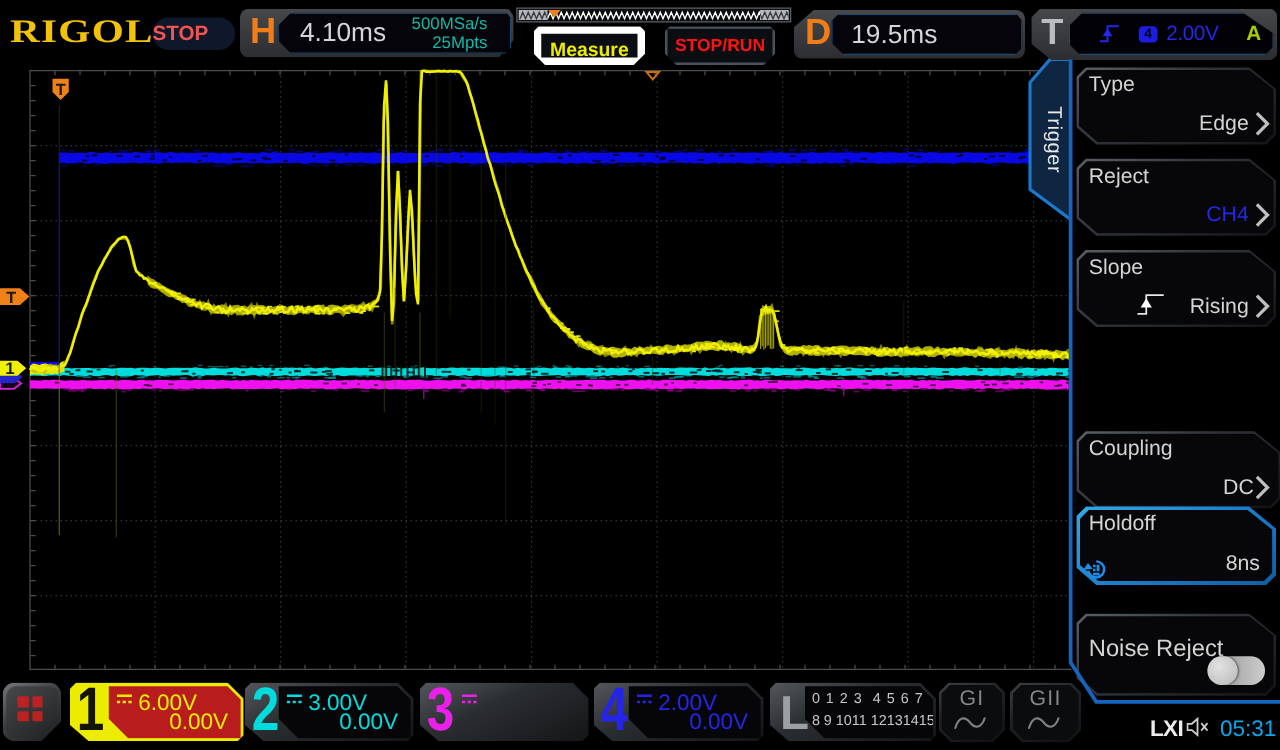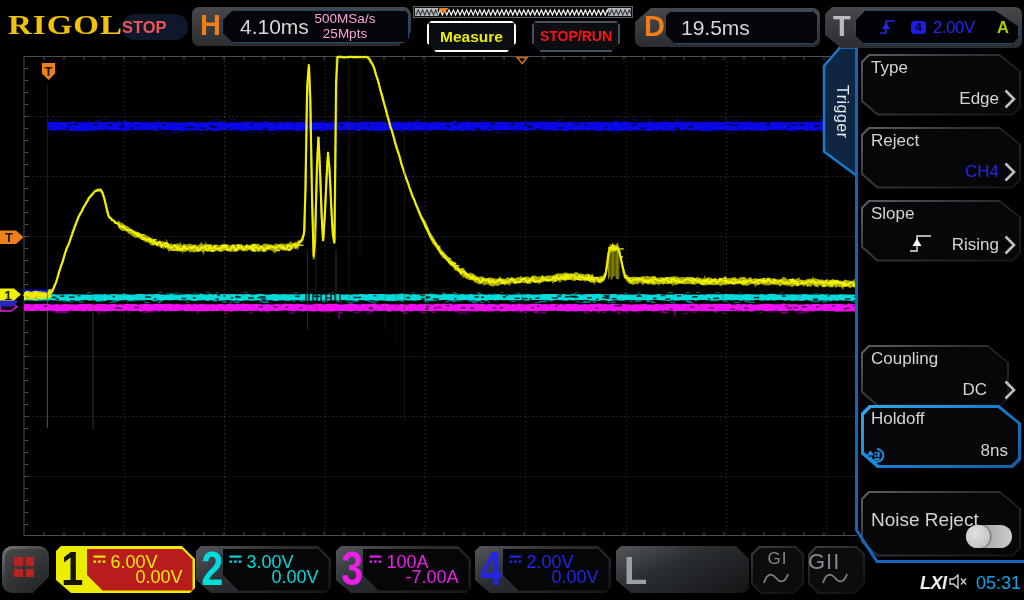--- a/index.html
+++ b/index.html
@@ -760,38 +760,38 @@
 </svg>
 <div class="abs" style="left:831px;top:85px;width:20px;height:80px;color:#e8e8e8;font-size:16px;writing-mode:vertical-rl;letter-spacing:0.5px">Trigger</div>
 
 <div class="abs" style="left:8px;top:11px;font-family:'Liberation Serif',serif;font-weight:bold;font-size:33px;color:#f2c20a;letter-spacing:1px;transform:scaleY(0.8);transform-origin:top left">RIGOL</div>
 <div class="abs" style="left:122px;top:14px;width:66px;height:26px;border-radius:13px;background:#0f172a;text-align:left;line-height:26px;font-size:16.5px;font-weight:bold;color:#f05555">STOP</div>
 
 <div class="abs" style="left:192px;top:7px;width:219px;height:39px;background:linear-gradient(180deg,#47484b,#2c2d30);border-radius:7px;clip-path:polygon(0 0,calc(100% - 4px) 0,100% 6px,100% calc(100% - 14px),calc(100% - 12px) 100%,0 100%)"></div>
 <div class="abs" style="left:200px;top:9px;font-size:29px;font-weight:bold;color:#f07d18">H</div>
 <div class="abs" style="left:222px;top:10px;width:187px;height:33px;background:#04040a;border:1px solid #1b4d72;box-sizing:border-box;clip-path:polygon(11px 0,calc(100% - 4px) 0,100% 5px,100% calc(100% - 5px),calc(100% - 5px) 100%,11px 100%,0 calc(100% - 11px),0 11px)"></div>
 <div class="abs" style="left:240px;top:15px;font-size:21px;color:#d6d6d6">4.10ms</div>
-<div class="abs" style="left:300px;top:11px;width:90px;text-align:center;font-size:13.5px;color:#f9a8d4;line-height:15px">500MSa/s<br>25Mpts</div>
+<div class="abs" style="left:300px;top:11px;width:90px;text-align:right;font-size:13.5px;color:#14b8a6;line-height:15px">500MSa/s<br>25Mpts</div>
 <svg class="abs" style="left:0;top:0" width="660" height="24" viewBox="0 0 660 24">
 <defs>
       <clipPath id="mmid">
         <rect x="437" y="6" width="172" height="12"></rect>
       </clipPath>
 <clipPath id="mcaps">
         <path d="M415,8 h23 v8 h-23 Z M608,8 h23 v8 h-23 Z"></path>
       </clipPath>
     </defs>
 <rect x="413.5" y="6.5" width="219" height="11" fill="#0b0d10" stroke="#5d6065" stroke-width="1"></rect>
 <rect x="415" y="8" width="23" height="8" fill="#b4b8bc"></rect>
 <rect x="608" y="8" width="23" height="8" fill="#b4b8bc"></rect>
 <polyline points="416,15.0 418.2,9.8 420.4,15.0 422.6,9.8 424.8,15.0 427.0,9.8 429.2,15.0 431.4,9.8 433.6,15.0 435.8,9.8 438.0,15.0 440.2,9.8 442.4,15.0 444.6,9.8 446.8,15.0 449.0,9.8 451.2,15.0 453.4,9.8 455.6,15.0 457.8,9.8 460.0,15.0 462.2,9.8 464.4,15.0 466.6,9.8 468.8,15.0 471.0,9.8 473.2,15.0 475.4,9.8 477.6,15.0 479.8,9.8 482.0,15.0 484.2,9.8 486.4,15.0 488.6,9.8 490.8,15.0 493.0,9.8 495.2,15.0 497.4,9.8 499.6,15.0 501.8,9.8 504.0,15.0 506.2,9.8 508.4,15.0 510.6,9.8 512.8,15.0 515.0,9.8 517.2,15.0 519.4,9.8 521.6,15.0 523.8,9.8 526.0,15.0 528.2,9.8 530.4,15.0 532.6,9.8 534.8,15.0 537.0,9.8 539.2,15.0 541.4,9.8 543.6,15.0 545.8,9.8 548.0,15.0 550.2,9.8 552.4,15.0 554.6,9.8 556.8,15.0 559.0,9.8 561.2,15.0 563.4,9.8 565.6,15.0 567.8,9.8 570.0,15.0 572.2,9.8 574.4,15.0 576.6,9.8 578.8,15.0 581.0,9.8 583.2,15.0 585.4,9.8 587.6,15.0 589.8,9.8 592.0,15.0 594.2,9.8 596.4,15.0 598.6,9.8 600.8,15.0 603.0,9.8 605.2,15.0 607.4,9.8 609.6,15.0 611.8,9.8 614.0,15.0 616.2,9.8 618.4,15.0 620.6,9.8 622.8,15.0 625.0,9.8 627.2,15.0 629.4,9.8 631.6,15.0" fill="none" stroke="#ffffff" stroke-width="1.1" clip-path="url(#mmid)"></polyline>
 <polyline points="416,15.0 418.2,9.8 420.4,15.0 422.6,9.8 424.8,15.0 427.0,9.8 429.2,15.0 431.4,9.8 433.6,15.0 435.8,9.8 438.0,15.0 440.2,9.8 442.4,15.0 444.6,9.8 446.8,15.0 449.0,9.8 451.2,15.0 453.4,9.8 455.6,15.0 457.8,9.8 460.0,15.0 462.2,9.8 464.4,15.0 466.6,9.8 468.8,15.0 471.0,9.8 473.2,15.0 475.4,9.8 477.6,15.0 479.8,9.8 482.0,15.0 484.2,9.8 486.4,15.0 488.6,9.8 490.8,15.0 493.0,9.8 495.2,15.0 497.4,9.8 499.6,15.0 501.8,9.8 504.0,15.0 506.2,9.8 508.4,15.0 510.6,9.8 512.8,15.0 515.0,9.8 517.2,15.0 519.4,9.8 521.6,15.0 523.8,9.8 526.0,15.0 528.2,9.8 530.4,15.0 532.6,9.8 534.8,15.0 537.0,9.8 539.2,15.0 541.4,9.8 543.6,15.0 545.8,9.8 548.0,15.0 550.2,9.8 552.4,15.0 554.6,9.8 556.8,15.0 559.0,9.8 561.2,15.0 563.4,9.8 565.6,15.0 567.8,9.8 570.0,15.0 572.2,9.8 574.4,15.0 576.6,9.8 578.8,15.0 581.0,9.8 583.2,15.0 585.4,9.8 587.6,15.0 589.8,9.8 592.0,15.0 594.2,9.8 596.4,15.0 598.6,9.8 600.8,15.0 603.0,9.8 605.2,15.0 607.4,9.8 609.6,15.0 611.8,9.8 614.0,15.0 616.2,9.8 618.4,15.0 620.6,9.8 622.8,15.0 625.0,9.8 627.2,15.0 629.4,9.8 631.6,15.0" fill="none" stroke="#3a3d40" stroke-width="1.1" clip-path="url(#mcaps)"></polyline>
 <polygon points="438.5,8 448.5,8 443.5,14" fill="#f08018"></polygon>
 </svg>
-<div class="abs" style="left:427px;top:21px;width:89px;height:31px;background:#0a0d12;border:2px solid #ffffff;box-sizing:border-box;clip-path:polygon(0 4px,4px 0,calc(100% - 4px) 0,100% 4px,100% calc(100% - 9px),calc(100% - 9px) 100%,9px 100%,0 calc(100% - 9px));text-align:center;line-height:27px;font-size:15.5px;font-weight:bold;color:#ecec00">Measure</div>
+<div class="abs" style="left:427px;top:21px;width:89px;height:31px;background:#0a0d12;border:6px solid #ffffff;box-sizing:border-box;clip-path:polygon(0 4px,4px 0,calc(100% - 4px) 0,100% 4px,100% calc(100% - 9px),calc(100% - 9px) 100%,9px 100%,0 calc(100% - 9px));text-align:center;line-height:27px;font-size:15.5px;font-weight:bold;color:#ecec00">Measure</div>
 <div class="abs" style="left:532px;top:21px;width:88px;height:31px;background:#0a0d12;border:2px solid #49525c;box-sizing:border-box;clip-path:polygon(0 4px,4px 0,calc(100% - 4px) 0,100% 4px,100% calc(100% - 9px),calc(100% - 9px) 100%,9px 100%,0 calc(100% - 9px));text-align:center;line-height:27px;font-size:14px;font-weight:bold;color:#ff1212">STOP/RUN</div>
 
 <div class="abs" style="left:635px;top:8px;width:185px;height:39px;background:linear-gradient(180deg,#47484b,#2c2d30);border-radius:7px;clip-path:polygon(16px 0,100% 0,100% 100%,0 100%,0 14px)"></div>
 <div class="abs" style="left:644px;top:10px;font-size:29px;font-weight:bold;color:#f07d18">D</div>
 <div class="abs" style="left:665px;top:11px;width:153px;height:33px;background:#04040a;border:1px solid #1b4d72;box-sizing:border-box;clip-path:polygon(6px 0,calc(100% - 5px) 0,100% 6px,100% calc(100% - 6px),calc(100% - 6px) 100%,10px 100%,0 calc(100% - 10px),0 6px)"></div>
 <div class="abs" style="left:681px;top:16px;font-size:21px;color:#d6d6d6">19.5ms</div>
 
 <div class="abs" style="left:825px;top:7px;width:197px;height:41px;background:linear-gradient(180deg,#47484b,#2c2d30);border-radius:7px;clip-path:polygon(7px 0,100% 0,100% 100%,16px 100%,0 calc(100% - 13px),0 7px)"></div>
 <div class="abs" style="left:833px;top:10px;font-size:29px;font-weight:bold;color:#b9bcc0">T</div>
 <div class="abs" style="left:855px;top:10px;width:164px;height:34px;background:#020206;border:1px solid #1b4d72;box-sizing:border-box;clip-path:polygon(0 11px,11px 0,calc(100% - 25px) 0,100% 17px,100% calc(100% - 7px),calc(100% - 7px) 100%,9px 100%,0 calc(100% - 9px))"></div>
@@ -827,58 +827,58 @@
 <div class="abs" style="left:24px;top:3px;font-size:18px;color:#00dcdc">3.00V</div>
 <div class="abs" style="right:10px;bottom:3px;font-size:18px;color:#00dcdc">0.00V</div>
 </div>
   </div>
 <svg class="abs" style="left:229px;top:555px" width="13" height="9" viewBox="0 0 13 9">
     <path d="M0.5,1.6 H12.5" stroke="#00dcdc" stroke-width="2.1"></path>
     <path d="M0.5,6.6 H12.5" stroke="#00dcdc" stroke-width="2.1" stroke-dasharray="2.6 2"></path>
   </svg>
 <div class="abs" style="left:336px;top:546px;width:135px;height:47px;background:linear-gradient(155deg,#53575c 0%,#2b2e31 40%,#131517 100%);clip-path:polygon(0 5px,5px 0,calc(100% - 13px) 0,100% 13px,100% calc(100% - 5px),calc(100% - 5px) 100%,15px 100%,0 calc(100% - 13px))">
 <div class="abs" style="left:5px;top:-2px;font-size:43px;font-weight:bold;color:#e820e8;line-height:44px;transform:scale(0.92,1.14);transform-origin:4px 8px">3</div>
-<div class="abs" style="right:2.5px;top:2.5px;bottom:2.5px;width:106px;background:#060608;clip-path:polygon(0 0,calc(100% - 11px) 0,100% 11px,100% 100%,16px 100%,0 calc(100% - 16px))">
-<div class="abs" style="left:24px;top:3px;font-size:18px;color:#e820e8">100A</div>
-<div class="abs" style="right:10px;bottom:3px;font-size:18px;color:#e820e8">-7.00A</div>
-</div>
   </div>
 <svg class="abs" style="left:369px;top:555px" width="13" height="9" viewBox="0 0 13 9">
     <path d="M0.5,1.6 H12.5" stroke="#e820e8" stroke-width="2.1"></path>
     <path d="M0.5,6.6 H12.5" stroke="#e820e8" stroke-width="2.1" stroke-dasharray="2.6 2"></path>
   </svg>
 <div class="abs" style="left:475px;top:546px;width:136px;height:47px;background:linear-gradient(155deg,#53575c 0%,#2b2e31 40%,#131517 100%);clip-path:polygon(0 5px,5px 0,calc(100% - 13px) 0,100% 13px,100% calc(100% - 5px),calc(100% - 5px) 100%,15px 100%,0 calc(100% - 13px))">
 <div class="abs" style="left:5px;top:-2px;font-size:43px;font-weight:bold;color:#2525e8;line-height:44px;transform:scale(0.92,1.14);transform-origin:4px 8px">4</div>
 <div class="abs" style="right:2.5px;top:2.5px;bottom:2.5px;width:106px;background:#060608;clip-path:polygon(0 0,calc(100% - 11px) 0,100% 11px,100% 100%,16px 100%,0 calc(100% - 16px))">
 <div class="abs" style="left:24px;top:3px;font-size:18px;color:#2525e8">2.00V</div>
 <div class="abs" style="right:10px;bottom:3px;font-size:18px;color:#2525e8">0.00V</div>
 </div>
   </div>
 <svg class="abs" style="left:509px;top:555px" width="13" height="9" viewBox="0 0 13 9">
     <path d="M0.5,1.6 H12.5" stroke="#2525e8" stroke-width="2.1"></path>
     <path d="M0.5,6.6 H12.5" stroke="#2525e8" stroke-width="2.1" stroke-dasharray="2.6 2"></path>
   </svg>
 <div class="abs" style="left:616px;top:546px;width:133px;height:47px;background:linear-gradient(155deg,#53575c 0%,#2b2e31 40%,#131517 100%);clip-path:polygon(0 5px,5px 0,calc(100% - 13px) 0,100% 13px,100% calc(100% - 5px),calc(100% - 5px) 100%,15px 100%,0 calc(100% - 13px))">
 <div class="abs" style="left:8px;top:6px;font-size:38px;font-weight:bold;color:#9ca0a5;line-height:38px">L</div>
+<div class="abs" style="right:2.5px;top:2.5px;bottom:2.5px;width:103px;background:#060608;clip-path:polygon(0 0,calc(100% - 11px) 0,100% 11px,100% 100%,16px 100%,0 calc(100% - 16px))">
+<div class="abs" style="left:6px;top:4px;font-size:11.5px;color:#c6c6c6;letter-spacing:0.8px;white-space:nowrap">0 1 2 3&nbsp; 4 5 6 7</div>
+<div class="abs" style="left:6px;top:22px;font-size:11.5px;color:#c6c6c6;letter-spacing:0px;white-space:nowrap">8 9 1011 12131415</div>
+</div>
   </div>
 <div class="abs" style="left:751px;top:546px;width:53px;height:48px;background:linear-gradient(155deg,#3e4247 0%,#212427 40%,#0e1012 100%);clip-path:polygon(0 8px,8px 0,calc(100% - 8px) 0,100% 8px,100% calc(100% - 10px),calc(100% - 10px) 100%,10px 100%,0 calc(100% - 10px))">
 <div class="abs" style="left:2px;top:2px;right:2px;bottom:2px;background:#0a0c0e;clip-path:polygon(0 7px,7px 0,calc(100% - 7px) 0,100% 7px,100% calc(100% - 9px),calc(100% - 9px) 100%,9px 100%,0 calc(100% - 9px))"></div>
 <div class="abs" style="left:0;right:0;top:3px;text-align:center;font-size:17px;color:#84888d;letter-spacing:1px">GI</div>
 </div>
 <svg class="abs" style="left:762.5px;top:572px" width="26" height="13" viewBox="0 0 26 13">
     <path d="M1,11 C4,1 9,1 13,6 C17,11 22,11 25,2" fill="none" stroke="#7e8287" stroke-width="1.7"></path>
   </svg>
 <div class="abs" style="left:808px;top:546px;width:57px;height:48px;background:linear-gradient(155deg,#3e4247 0%,#212427 40%,#0e1012 100%);clip-path:polygon(0 8px,8px 0,calc(100% - 8px) 0,100% 8px,100% calc(100% - 10px),calc(100% - 10px) 100%,10px 100%,0 calc(100% - 10px))">
 <div class="abs" style="left:2px;top:2px;right:2px;bottom:2px;background:#0a0c0e;clip-path:polygon(0 7px,7px 0,calc(100% - 7px) 0,100% 7px,100% calc(100% - 9px),calc(100% - 9px) 100%,9px 100%,0 calc(100% - 9px))"></div>
-<div class="abs" style="left:0;right:0;top:3px;font-size:22px;color:#84888d;letter-spacing:1px">GII</div>
+<div class="abs" style="left:0;right:0;top:3px;text-align:center;font-size:17px;color:#84888d;letter-spacing:1px">GII</div>
 </div>
 <svg class="abs" style="left:821.5px;top:572px" width="26" height="13" viewBox="0 0 26 13">
     <path d="M1,11 C4,1 9,1 13,6 C17,11 22,11 25,2" fill="none" stroke="#7e8287" stroke-width="1.7"></path>
   </svg>
-<div class="abs" style="left:920px;top:573px;font-size:18px;font-weight:bold;font-style:italic;color:#ededed;letter-spacing:-0.5px">LXI</div>
+<div class="abs" style="left:920px;top:573px;font-size:18px;font-weight:bold;color:#ededed;letter-spacing:-0.5px">LXI</div>
 <svg class="abs" style="left:949px;top:573px" width="24" height="17" viewBox="0 0 24 17">
 <polygon points="1,6 4.5,6 9,2 9,15 4.5,11 1,11" fill="none" stroke="#cfcfcf" stroke-width="1.4"></polygon>
 <path d="M12,5.5 L17,11.5 M17,5.5 L12,11.5" stroke="#cfcfcf" stroke-width="1.4"></path>
 </svg>
 <div class="abs" style="left:976px;top:573px;font-size:18px;color:#0ea5e9">05:31</div>
 
 <div class="abs" style="left:861px;top:53.5px;width:160px;height:62px;background:linear-gradient(150deg,#5b6167 0%,#30343a 40%,#121417 100%);clip-path:polygon(0 8px,8px 0,calc(100% - 22px) 0,100% 18px,100% calc(100% - 8px),calc(100% - 8px) 100%,16px 100%,0 calc(100% - 14px))">
 <div class="abs" style="left:2px;top:2px;right:2px;bottom:2px;background:#070709;clip-path:polygon(0 7px,7px 0,calc(100% - 20px) 0,100% 16px,100% calc(100% - 7px),calc(100% - 7px) 100%,15px 100%,0 calc(100% - 13px))"></div>
 <div class="abs" style="left:10px;top:4px;font-size:17px;color:#d4d4d4">Type</div>
 
@@ -898,21 +898,21 @@
   </svg>
 <div class="abs" style="left:861px;top:199.5px;width:160px;height:62px;background:linear-gradient(150deg,#5b6167 0%,#30343a 40%,#121417 100%);clip-path:polygon(0 8px,8px 0,calc(100% - 22px) 0,100% 18px,100% calc(100% - 8px),calc(100% - 8px) 100%,16px 100%,0 calc(100% - 14px))">
 <div class="abs" style="left:2px;top:2px;right:2px;bottom:2px;background:#070709;clip-path:polygon(0 7px,7px 0,calc(100% - 20px) 0,100% 16px,100% calc(100% - 7px),calc(100% - 7px) 100%,15px 100%,0 calc(100% - 13px))"></div>
 <div class="abs" style="left:10px;top:4px;font-size:17px;color:#d4d4d4">Slope</div>
 
 <div class="abs" style="right:22px;bottom:7px;font-size:17px;color:#d4d4d4">Rising</div>
 </div>
 <svg class="abs" style="left:1004px;top:234.5px" width="12" height="20" viewBox="0 0 12 20">
     <polyline points="1.5,1.5 10,10 1.5,18.5" fill="none" stroke="#bfbfbf" stroke-width="2.6"></polyline>
   </svg>
-<div class="abs" style="left:861px;top:344.5px;width:148px;height:62px;background:linear-gradient(150deg,#5b6167 0%,#30343a 40%,#121417 100%);clip-path:polygon(0 8px,8px 0,calc(100% - 22px) 0,100% 18px,100% calc(100% - 8px),calc(100% - 8px) 100%,16px 100%,0 calc(100% - 14px))">
+<div class="abs" style="left:861px;top:344.5px;width:164px;height:62px;background:linear-gradient(150deg,#5b6167 0%,#30343a 40%,#121417 100%);clip-path:polygon(0 8px,8px 0,calc(100% - 22px) 0,100% 18px,100% calc(100% - 8px),calc(100% - 8px) 100%,16px 100%,0 calc(100% - 14px))">
 <div class="abs" style="left:2px;top:2px;right:2px;bottom:2px;background:#070709;clip-path:polygon(0 7px,7px 0,calc(100% - 20px) 0,100% 16px,100% calc(100% - 7px),calc(100% - 7px) 100%,15px 100%,0 calc(100% - 13px))"></div>
 <div class="abs" style="left:10px;top:4px;font-size:17px;color:#d4d4d4">Coupling</div>
 
 <div class="abs" style="right:22px;bottom:7px;font-size:17px;color:#d4d4d4">DC</div>
 </div>
 <svg class="abs" style="left:1004px;top:379.5px" width="12" height="20" viewBox="0 0 12 20">
     <polyline points="1.5,1.5 10,10 1.5,18.5" fill="none" stroke="#bfbfbf" stroke-width="2.6"></polyline>
   </svg>
 <div class="abs" style="left:861px;top:405px;width:160px;height:63px;background:linear-gradient(150deg,#35a8e8 0%,#1b7ecd 50%,#0f5ea6 100%);clip-path:polygon(0 8px,8px 0,calc(100% - 22px) 0,100% 18px,100% calc(100% - 8px),calc(100% - 8px) 100%,16px 100%,0 calc(100% - 14px))">
 <div class="abs" style="left:3px;top:3px;right:3px;bottom:3px;background:#070709;clip-path:polygon(0 7px,7px 0,calc(100% - 20px) 0,100% 16px,100% calc(100% - 7px),calc(100% - 7px) 100%,15px 100%,0 calc(100% - 13px))"></div>

